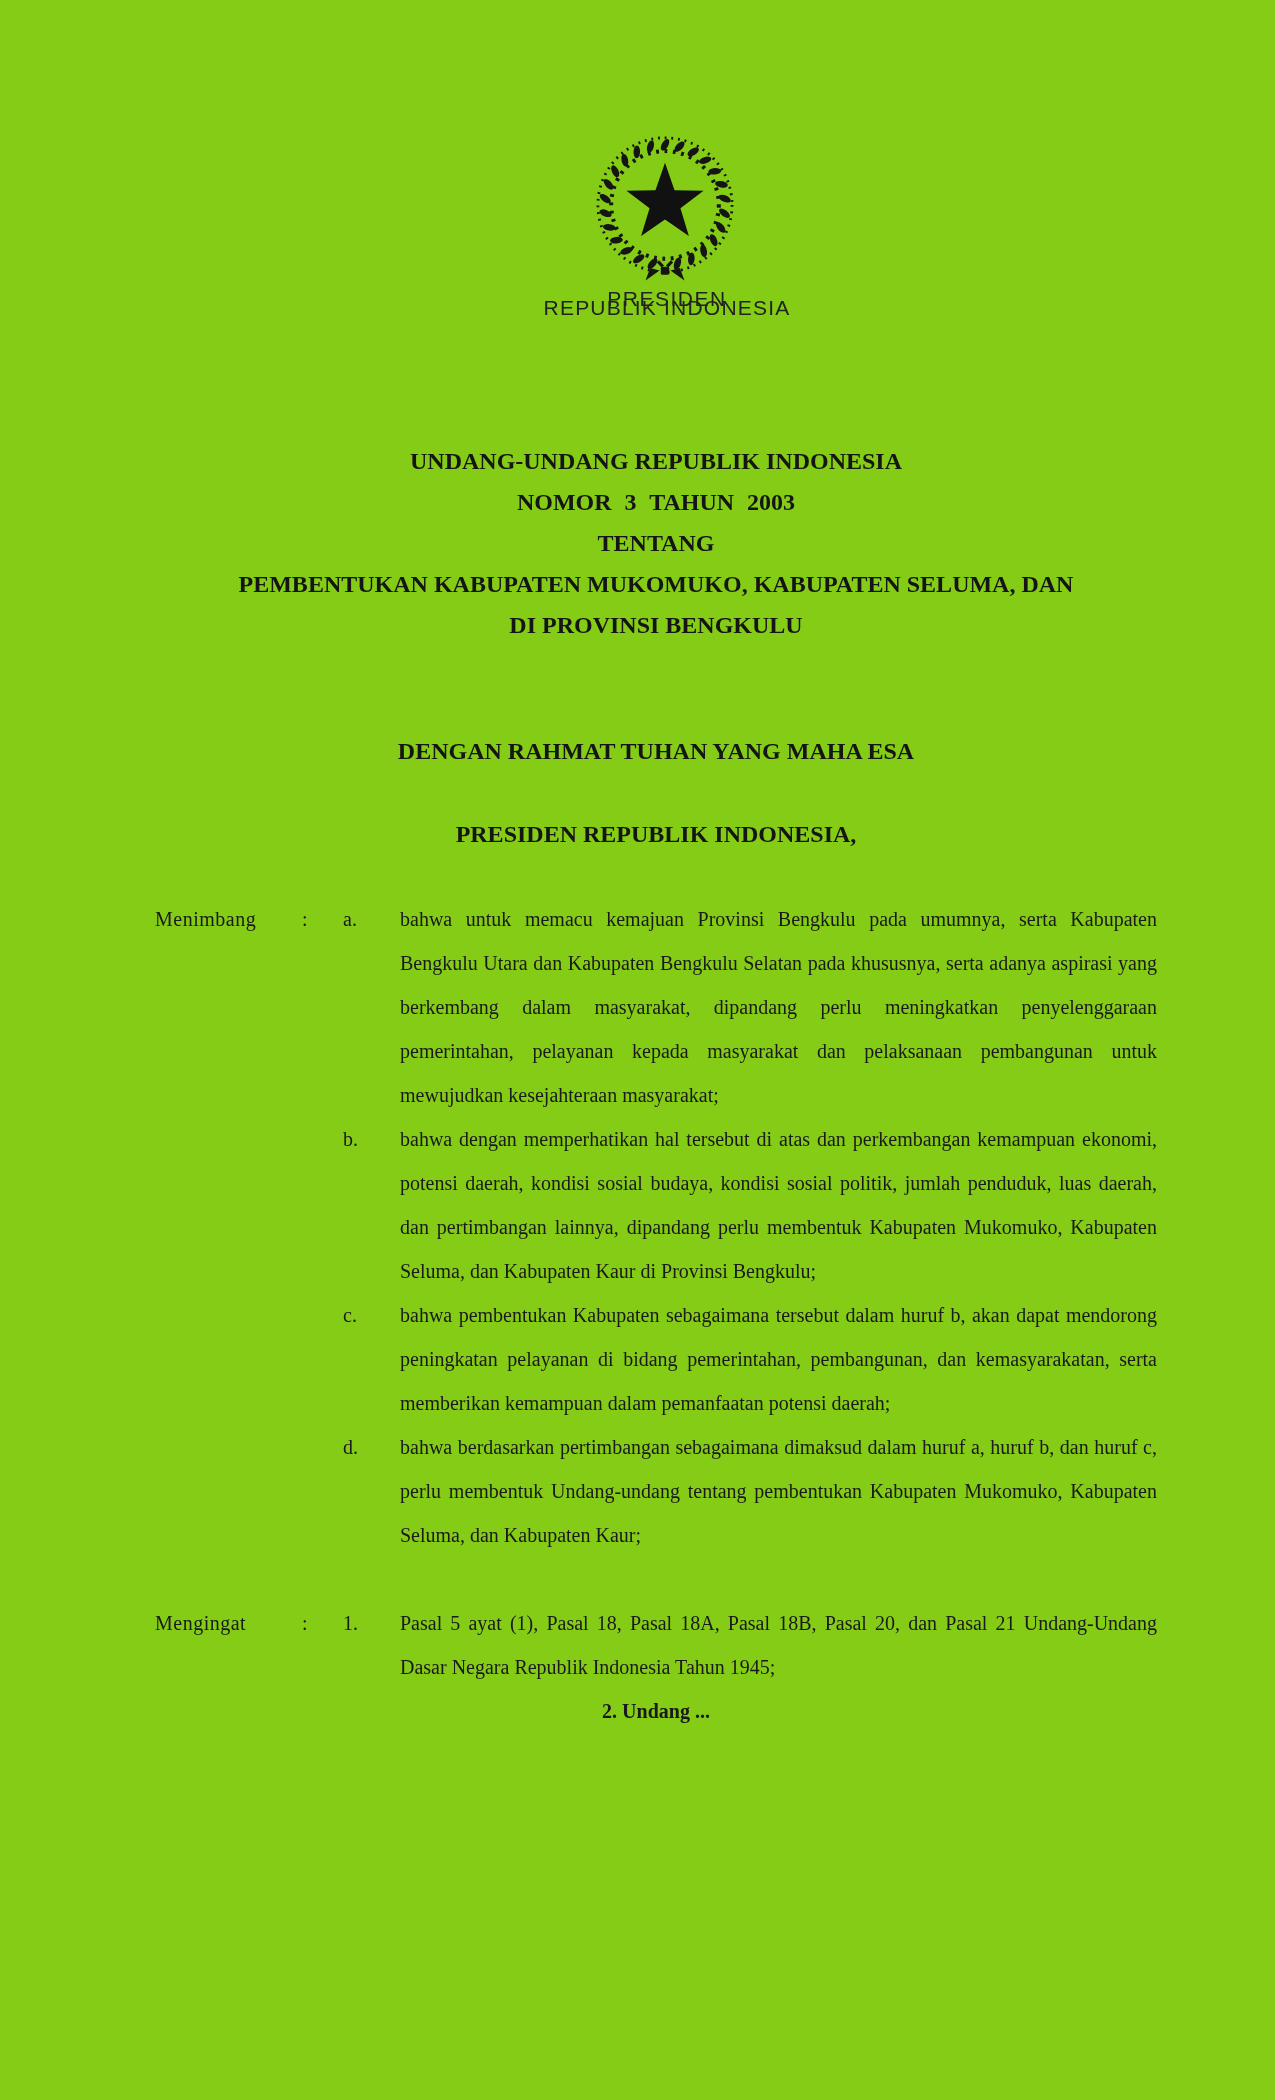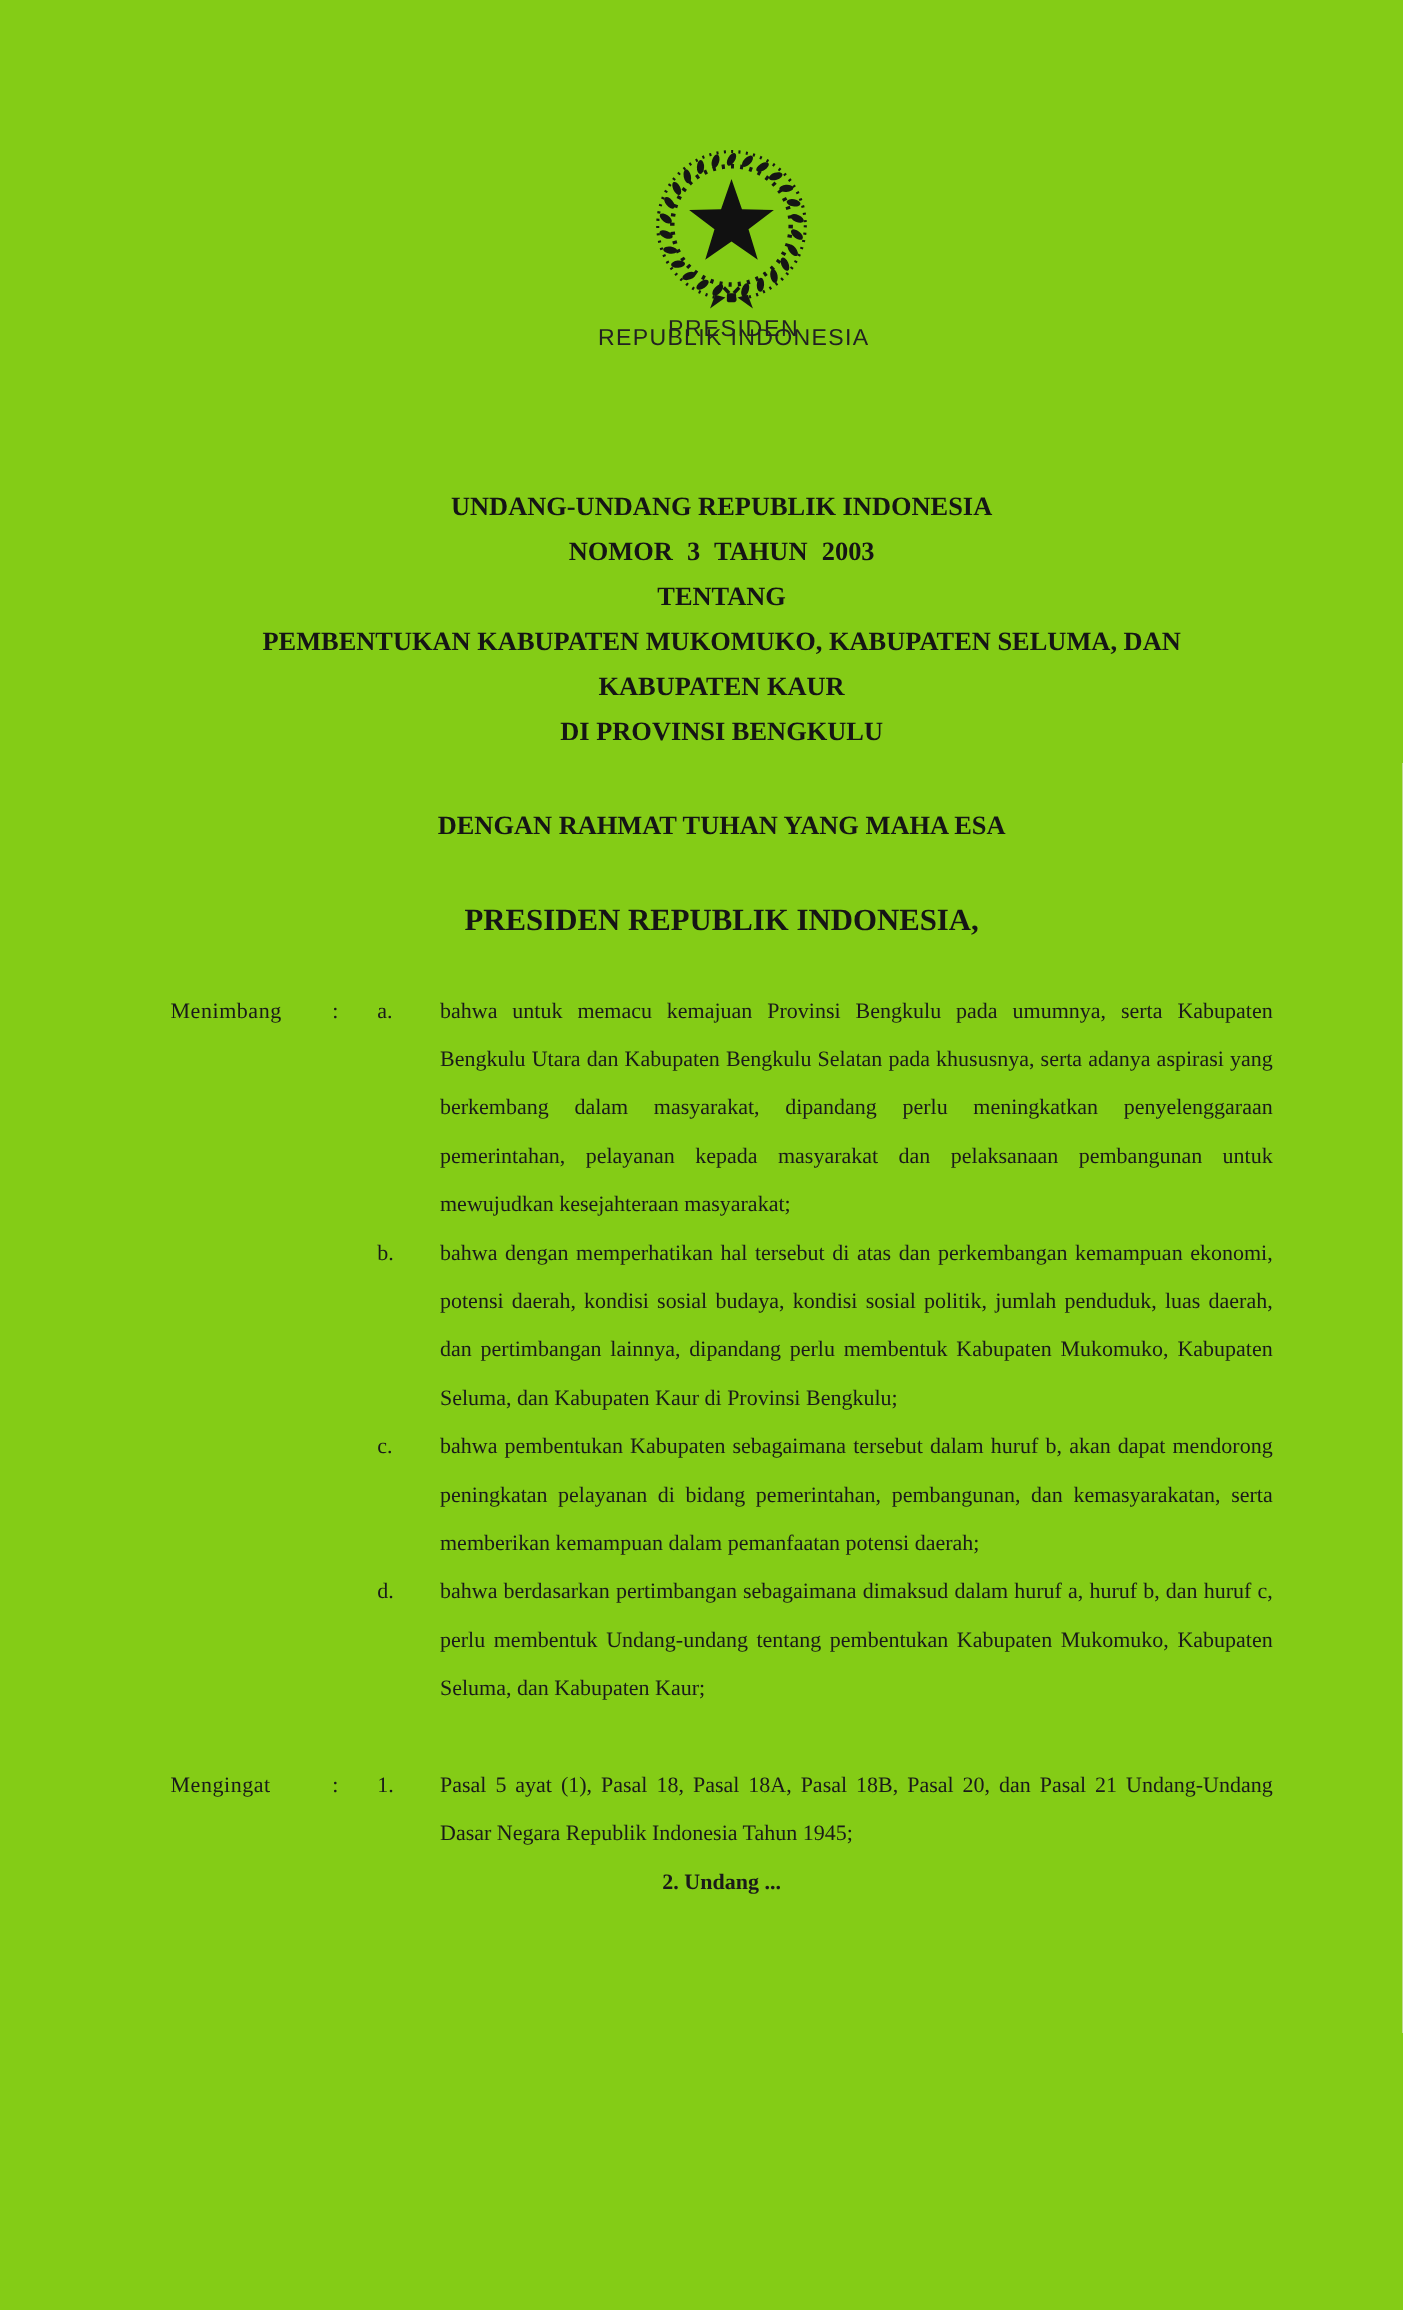--- a/index.html
+++ b/index.html
@@ -18,21 +18,21 @@
     text-align:center;font-weight:bold;font-size:24px;line-height:41px;
     color:#151515;
   }
   .wide-words{word-spacing:7px;}
   .invocation{
     position:absolute;left:155px;top:738px;width:1002px;text-align:center;
     font-weight:bold;font-size:24px;color:#151515;
   }
   .authority{
     position:absolute;left:155px;top:821px;width:1002px;text-align:center;
-    font-weight:bold;font-size:28px;color:#151515;
+    font-weight:bold;font-size:24px;color:#151515;
   }
   .body-block{
     position:absolute;left:155px;top:897px;width:1002px;
     font-size:20px;line-height:44px;color:#1a1a1a;
   }
   .row{display:flex;align-items:flex-start;}
   .label-cell{
     flex:0 0 153px;display:flex;justify-content:space-between;
     letter-spacing:0.5px;
   }
@@ -90,21 +90,20 @@
   </div>
 
   <div class="letterhead lh1">PRESIDEN</div>
   <div class="letterhead lh2">REPUBLIK INDONESIA</div>
 
   <div class="title-block">
     <div>UNDANG-UNDANG REPUBLIK INDONESIA</div>
     <div class="wide-words">NOMOR 3 TAHUN 2003</div>
     <div>TENTANG</div>
     <div>PEMBENTUKAN KABUPATEN MUKOMUKO, KABUPATEN SELUMA, DAN</div>
-    <div>KABUPATEN KAUR</div>
     <div>DI PROVINSI BENGKULU</div>
   </div>
 
   <div class="invocation">DENGAN RAHMAT TUHAN YANG MAHA ESA</div>
   <div class="authority">PRESIDEN REPUBLIK INDONESIA,</div>
 
   <div class="body-block">
 
     <div class="row">
       <div class="label-cell">

